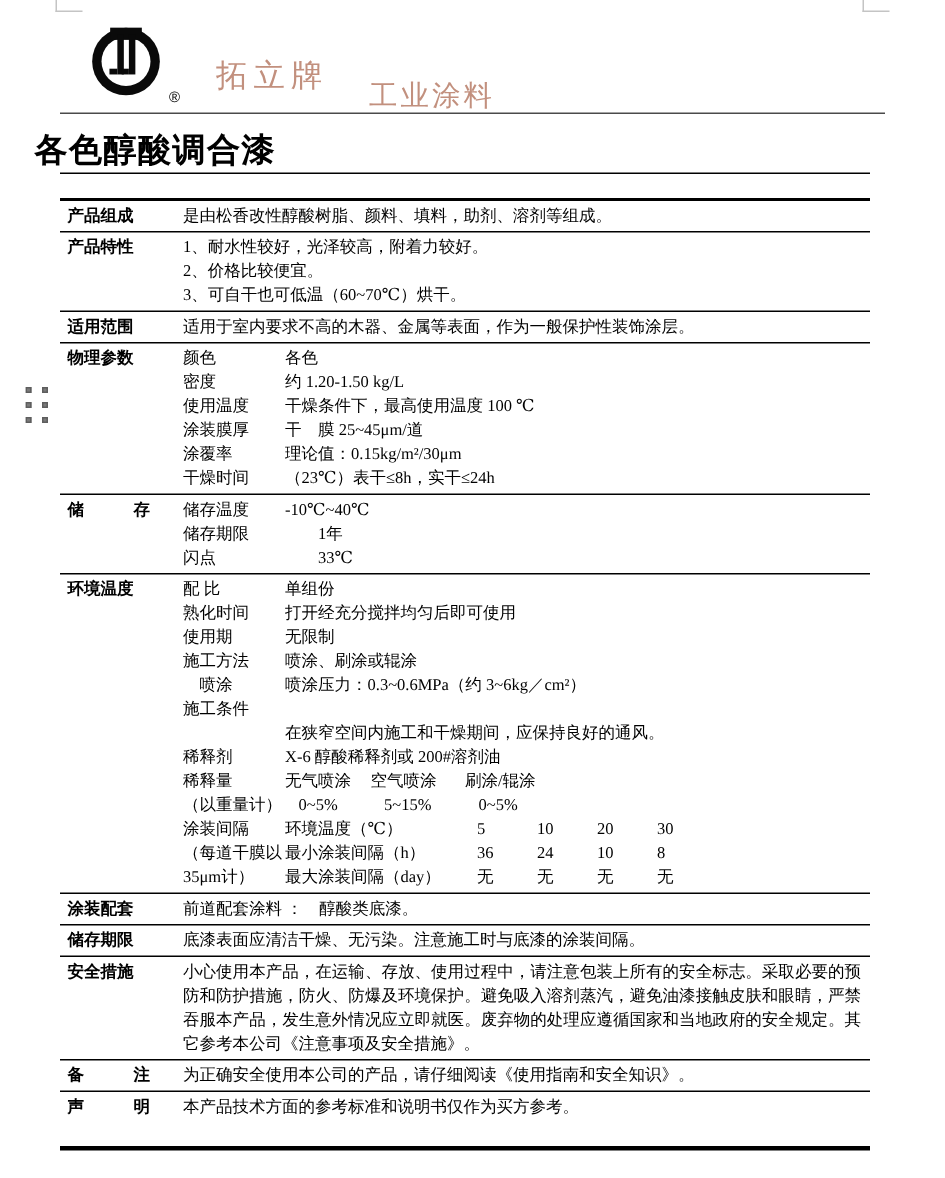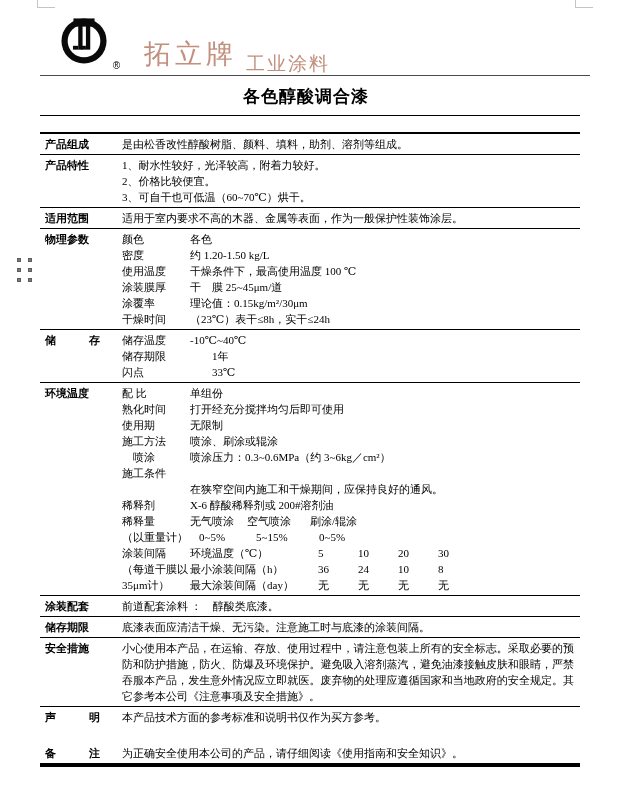--- a/index.html
+++ b/index.html
@@ -22,28 +22,28 @@
                grid-auto-rows:4px; gap:6px 7px; cursor:move; }
   .drag-dots span { background:#7a7a7a; box-shadow:inset 0 0 0 1px #5e5e5e; }
 
   
   .header { position:absolute; left:40px; top:14px; width:550px; height:62px;
             border-bottom:1px solid #4a4a4a; }
   .logo { position:absolute; left:20px; top:3px; width:50px; height:52px; }
   .logo svg { display:block; }
   .reg { position:absolute; right:-10px; bottom:-2px; font-size:10px; color:#000;
          font-family:"Liberation Sans",sans-serif; }
-  .brand-name { position:absolute; left:104px; top:22px; font-size:27px;
+  .brand-name { position:absolute; left:104px; top:22px; font-size:21px;
                 letter-spacing:4px; font-family:"Liberation Sans",sans-serif; }
   .brand-tagline { position:absolute; left:206px; top:37px; font-size:19px;
                    letter-spacing:2px; font-family:"Liberation Sans",sans-serif; }
 
   
-  .title { position:absolute; left:36px; top:85px; width:540px; text-align:center;
-           font-size:17px; font-weight:bold; letter-spacing:1px; }
+  .title { position:absolute; left:23px; top:85px; width:540px; 
+           font-size:22px; font-weight:bold; letter-spacing:1px; }
 
   
   .spec-table { position:absolute; left:40px; top:115px; width:540px;
                 border-top:1px solid #000; border-bottom:3px solid #000; }
   .tbody { border-top:2px solid #000; margin-top:16px; }
   .row { display:flex; border-bottom:1px solid #000; }
   .row.last { border-bottom:none; }
   .lbl { width:82px; flex-shrink:0; padding:2px 0 2px 5px; font-weight:bold; line-height:16px; }
   .content { flex:1; padding:2px 6px 2px 0; }
   .line { line-height:16px; }
@@ -258,29 +258,29 @@
           </div>
       </div>
 
       <div class="row">
         <div class="lbl">安全措施</div>
         <div class="content">
             <div class="line para">小心使用本产品，在运输、存放、使用过程中，请注意包装上所有的安全标志。采取必要的预防和防护措施，防火、防爆及环境保护。避免吸入溶剂蒸汽，避免油漆接触皮肤和眼睛，严禁吞服本产品，发生意外情况应立即就医。废弃物的处理应遵循国家和当地政府的安全规定。其它参考本公司《注意事项及安全措施》。</div>
           </div>
       </div>
 
+      <div class="row">
+        <div class="lbl">备　　　注</div>
+        <div class="content">
+            <div class="line">为正确安全使用本公司的产品，请仔细阅读《使用指南和安全知识》。</div>
+          </div>
+      </div>
+
       <div class="row last statement">
         <div class="lbl">声　　　明</div>
         <div class="content">
             <div class="line">本产品技术方面的参考标准和说明书仅作为买方参考。</div>
-          </div>
-      </div>
-
-      <div class="row">
-        <div class="lbl">备　　　注</div>
-        <div class="content">
-            <div class="line">为正确安全使用本公司的产品，请仔细阅读《使用指南和安全知识》。</div>
           </div>
       </div>
 
     </div>
   </div>
 </div>
 
 </body></html>

